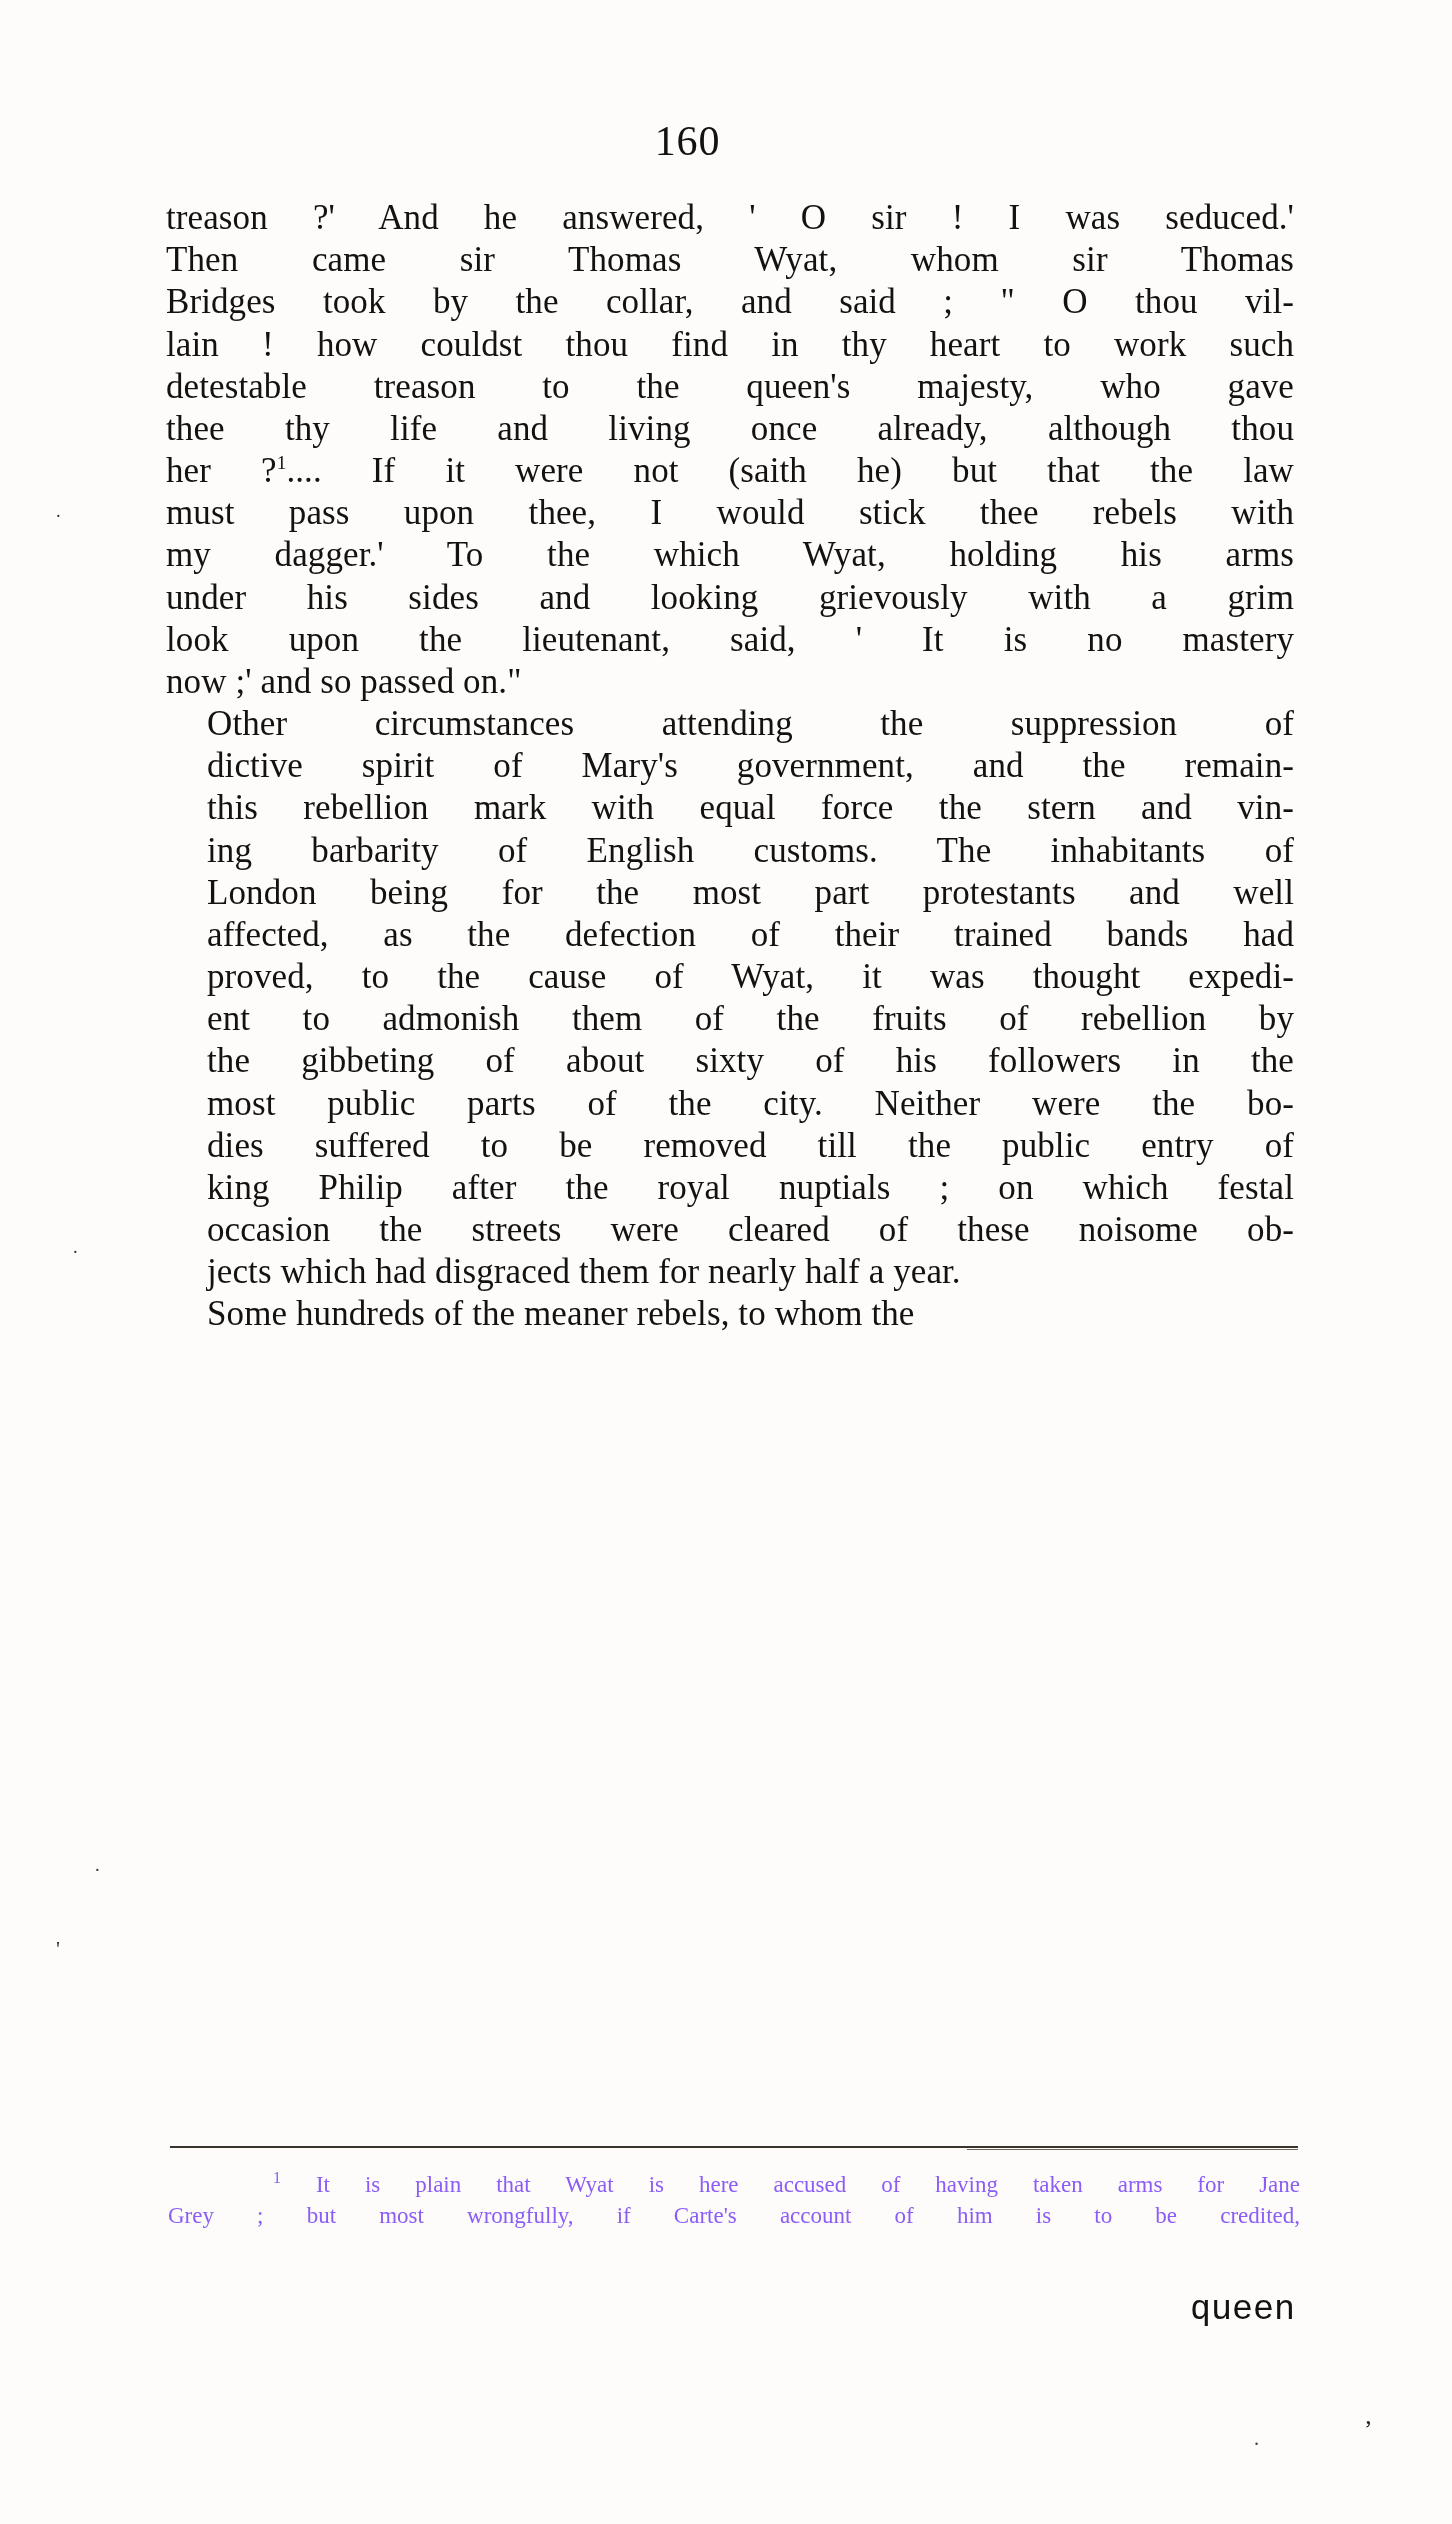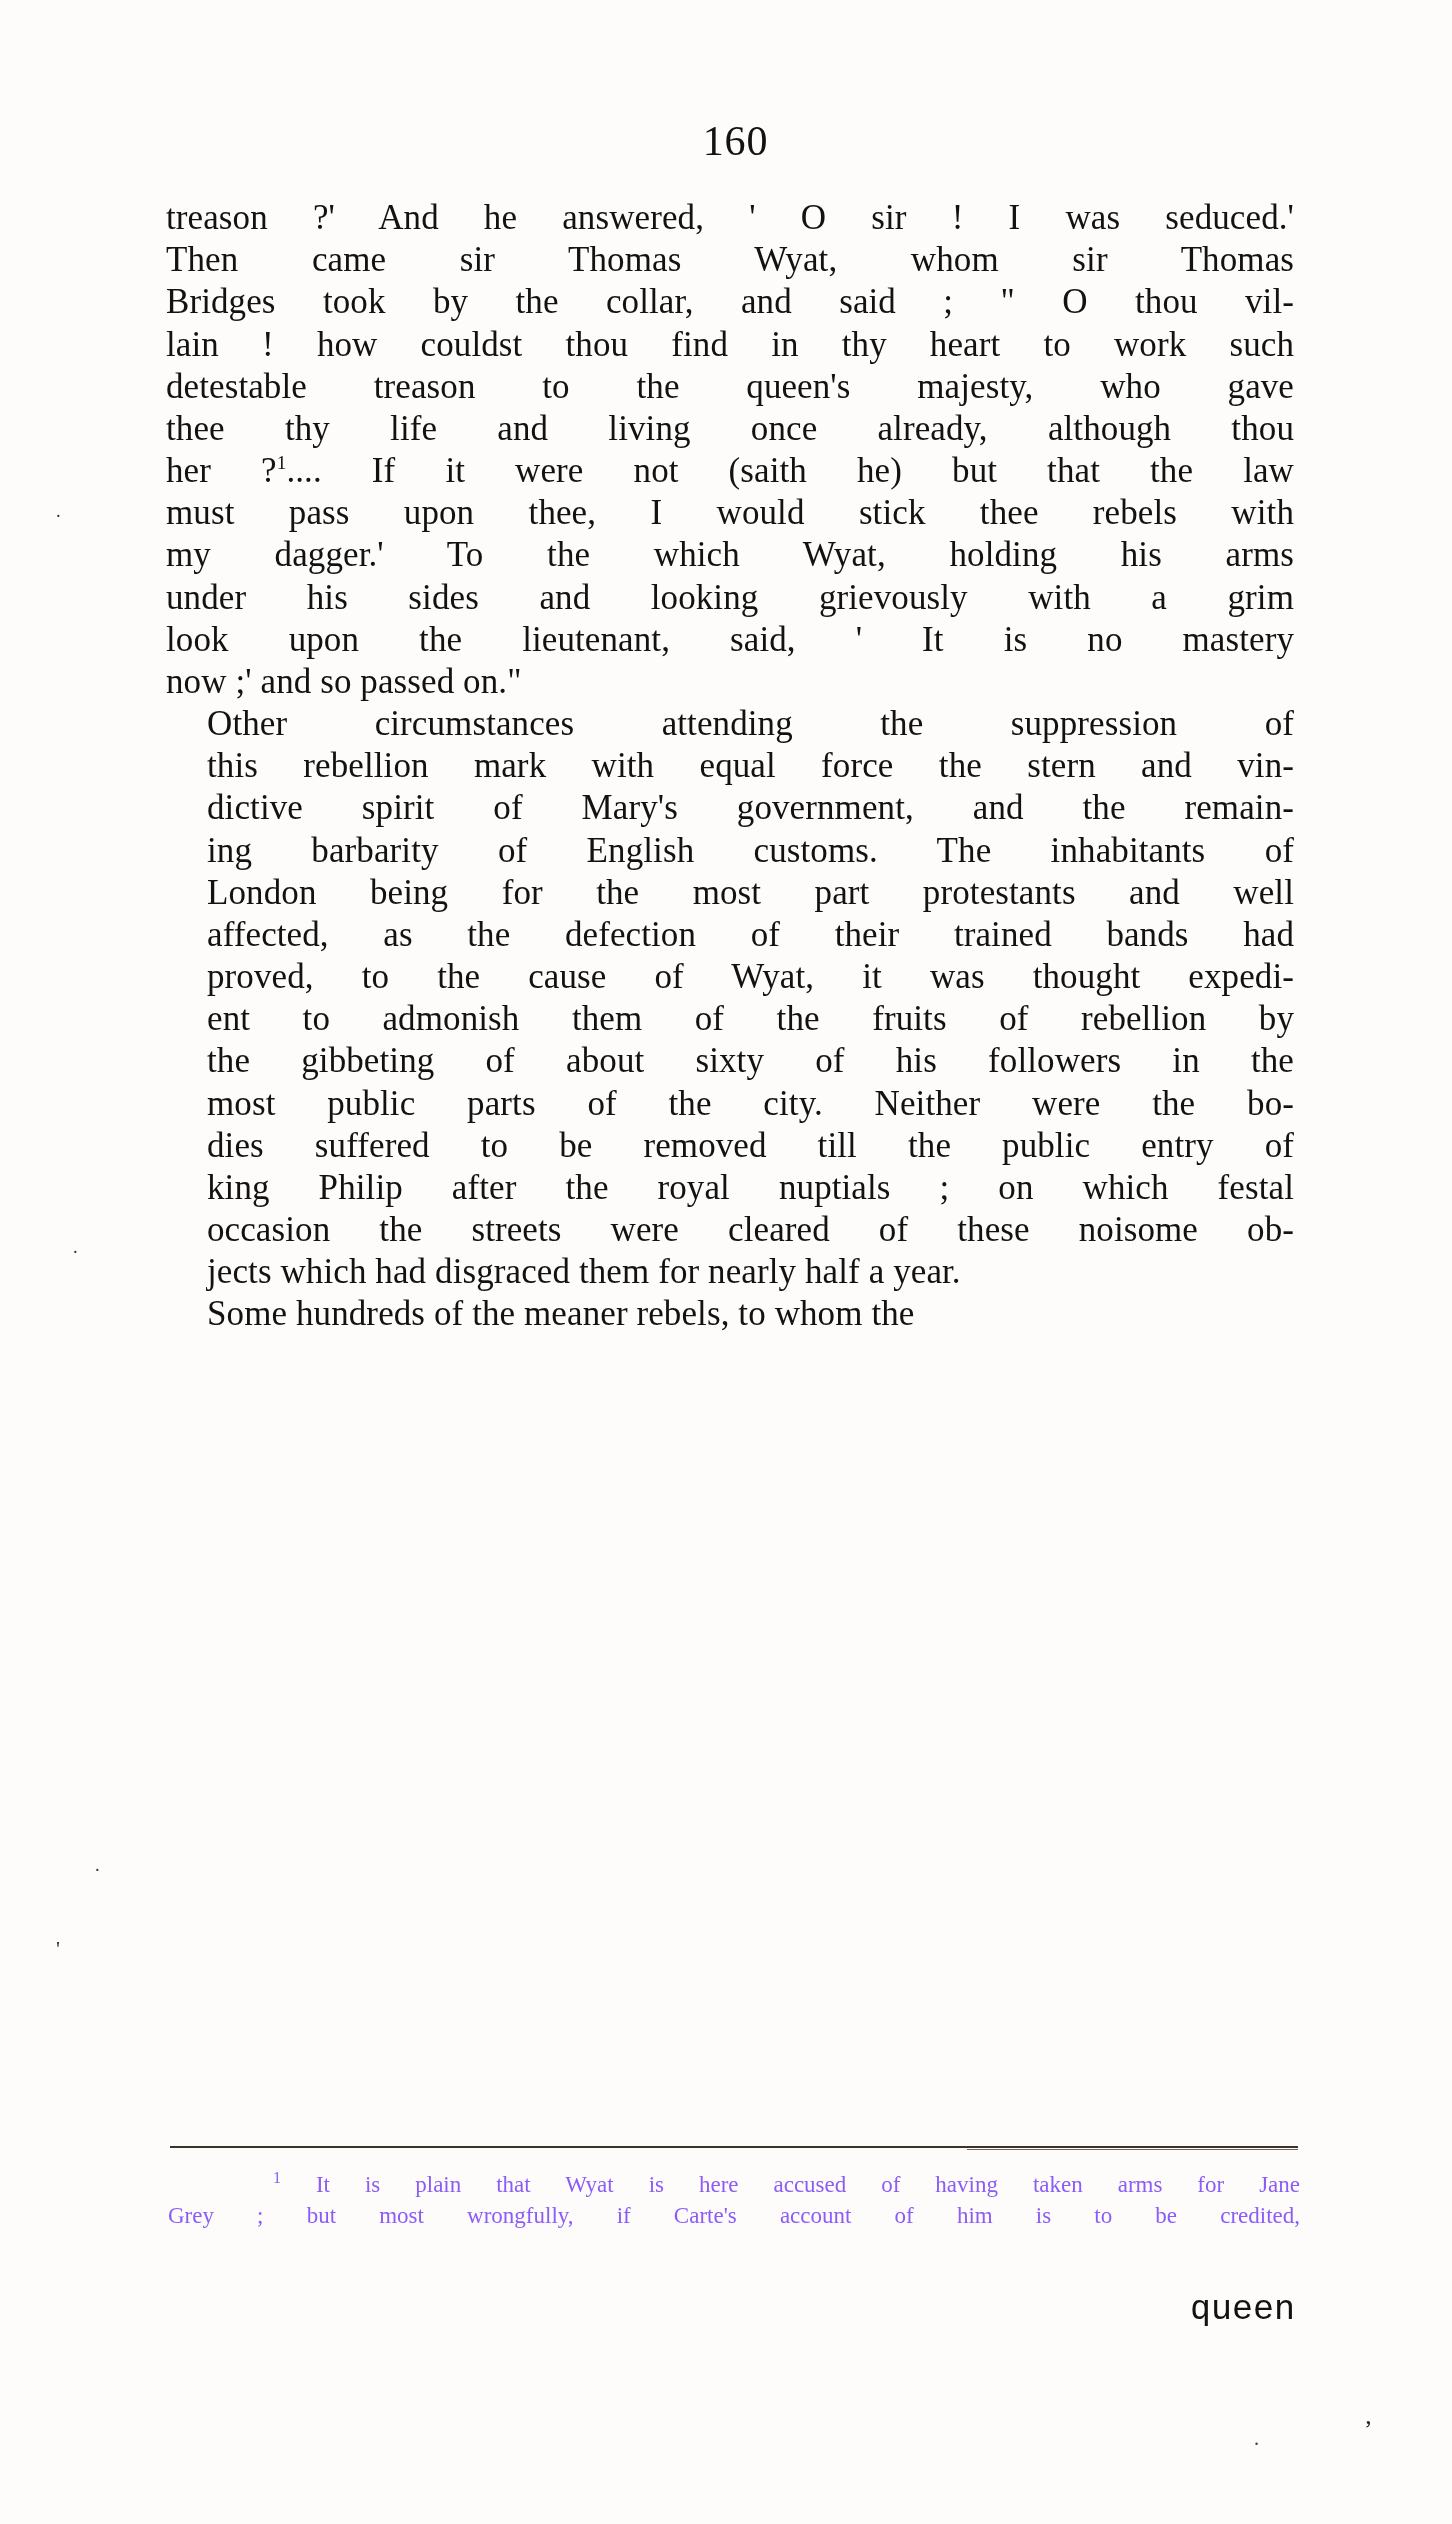--- a/index.html
+++ b/index.html
@@ -24,21 +24,20 @@
   }
   .page-number {
     position: absolute;
     top: 117px;
     left: 0;
     width: 1375px;
     text-align: center;
     font-size: 42px;
     letter-spacing: 0.8px;
     font-family: "Liberation Serif", serif;
-    padding-left: 48px;
   }
   .body-block {
     position: absolute;
     top: 197px;
     left: 166px;
     width: 1128px;
   }
   .para {
     font-size: 35px;
     line-height: 1.205;
@@ -146,22 +145,22 @@
       <span class="ln"><span>her ?</span><sup class="fnmark">1</sup><span>.... If  it were not (saith he) but  that  the law</span></span>
       <span class="ln">must pass upon thee, I would stick thee rebels with</span>
       <span class="ln">my dagger.'   To  the which  Wyat,  holding his arms</span>
       <span class="ln">under his  sides  and  looking  grievously with  a  grim</span>
       <span class="ln">look  upon  the  lieutenant,  said,  ' It  is  no  mastery</span>
       <span class="ln last">now ;'  and so passed on."</span>
     </p>
 
     <p class="para indent">
       <span class="ln">Other  circumstances  attending the suppression  of</span>
+      <span class="ln">dictive spirit of  Mary's government, and the remain-</span>
       <span class="ln">this rebellion mark with equal force the stern and vin-</span>
-      <span class="ln">dictive spirit of  Mary's government, and the remain-</span>
       <span class="ln">ing barbarity of English customs.  The inhabitants of</span>
       <span class="ln">London being for the most part protestants and well</span>
       <span class="ln">affected,  as the defection of their  trained  bands had</span>
       <span class="ln">proved, to the cause of Wyat, it was thought expedi-</span>
       <span class="ln">ent  to  admonish  them  of  the fruits  of  rebellion by</span>
       <span class="ln">the  gibbeting  of  about  sixty  of  his followers  in the</span>
       <span class="ln">most public parts of the city.   Neither were the bo-</span>
       <span class="ln">dies suffered to  be  removed  till  the  public  entry of</span>
       <span class="ln">king  Philip after the royal nuptials ;  on which  festal</span>
       <span class="ln">occasion the streets were cleared of these noisome ob-</span>

